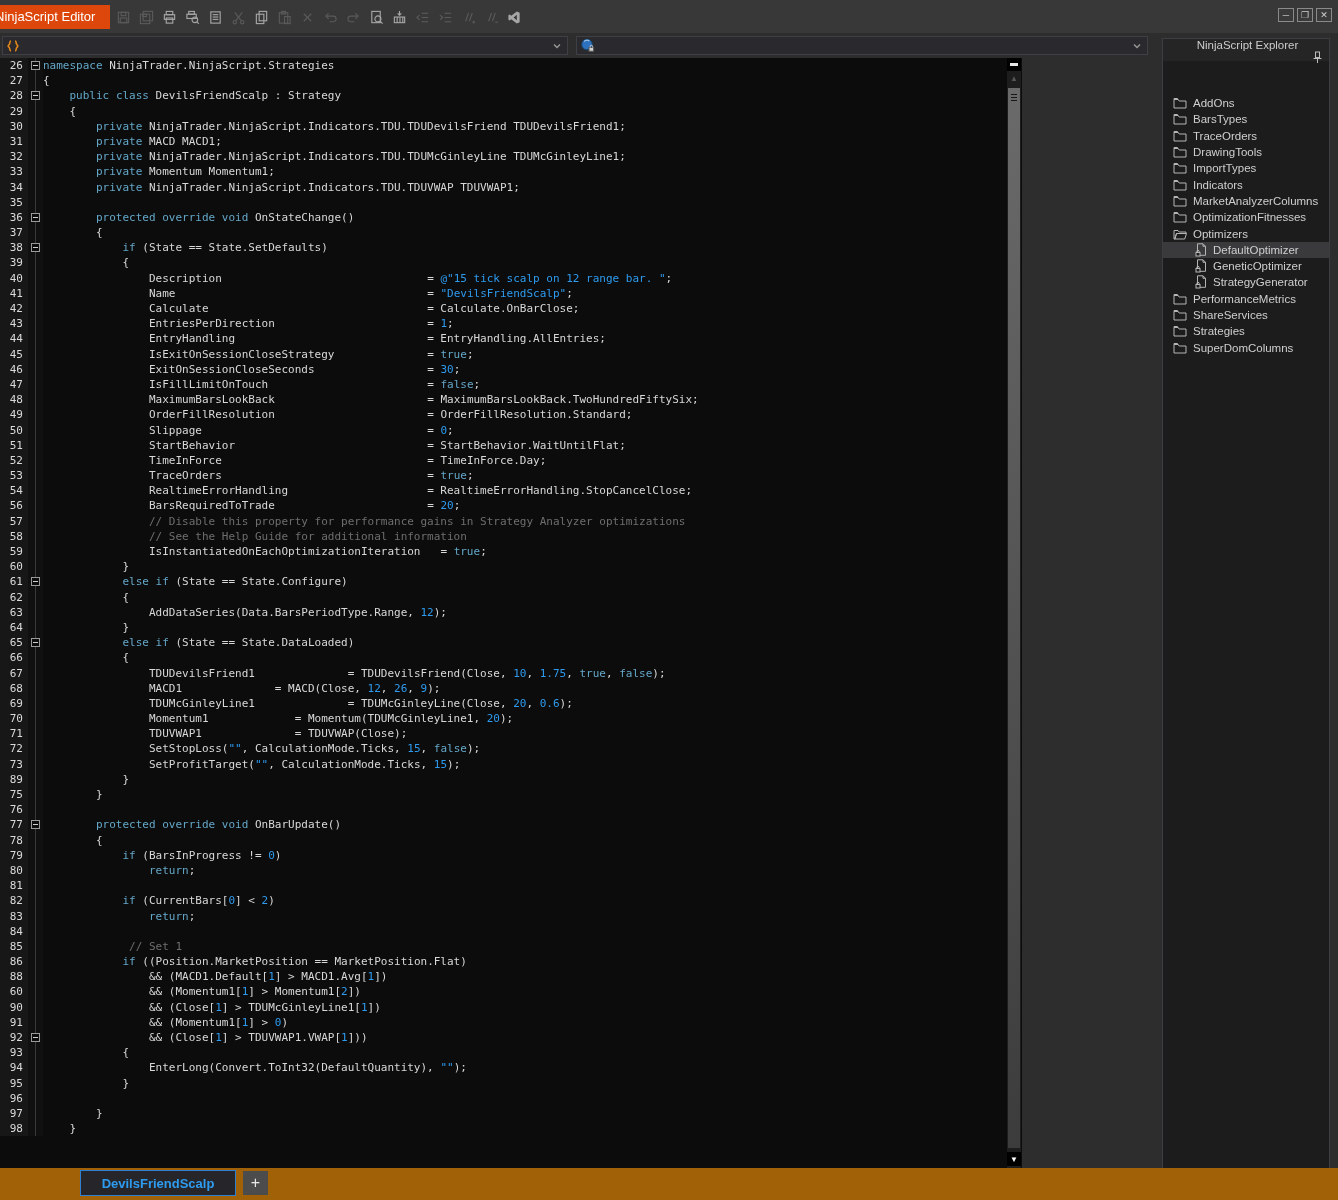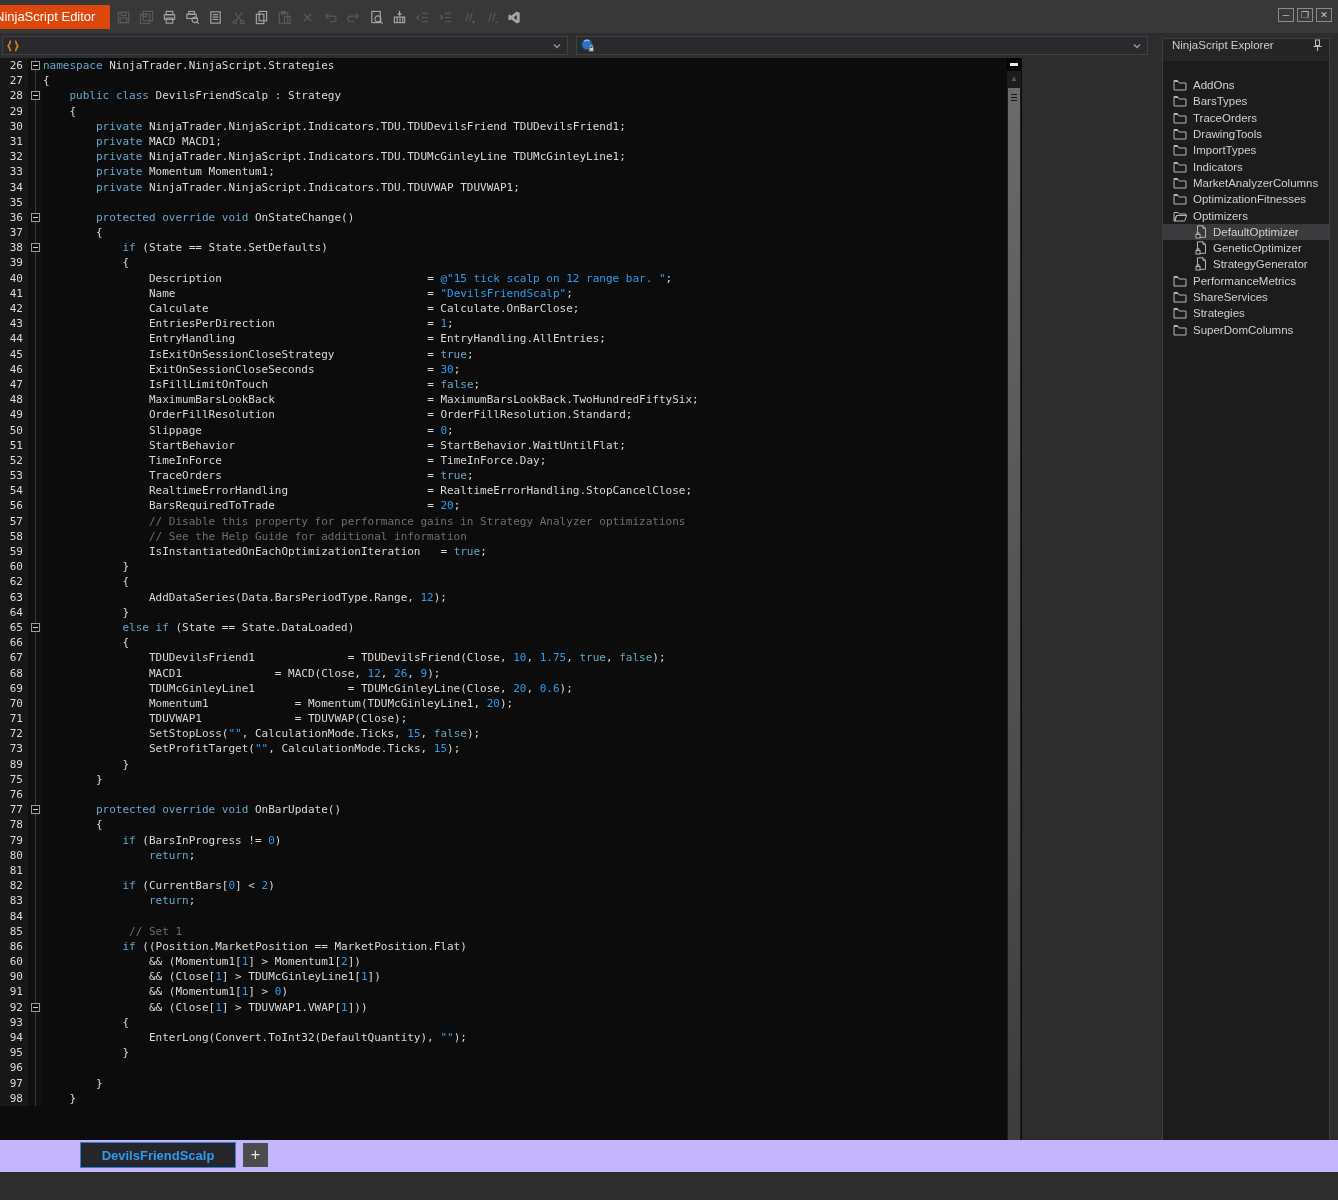--- a/index.html
+++ b/index.html
@@ -57,32 +57,32 @@
   .vs-thumb { position:absolute; left:1px; top:30px; width:12px; height:1060px;
               background:linear-gradient(#6a6a6a,#3c3c3c); }
   .vs-grip { position:absolute; left:3px; top:6px; width:6px; }
   .vs-grip i { display:block; height:1px; background:#161616; margin-bottom:2px; }
   .vs-down { position:absolute; left:0; bottom:2px; width:14px; height:14px; background:#000; color:#fff;
              font-size:8px; display:flex; align-items:center; justify-content:center; }
 
   
   .sidebar { position:absolute; left:1162px; top:38px; width:168px; height:1134px; background:#1c1c1c;
              border:1px solid #3e3e42; }
-  .sb-head { height:22px; display:flex; padding:0 6px 0 9px; color:#cccccc;
-             font-size:11.5px; background:#252526; }
+  .sb-head { height:22px; display:flex; align-items:center; padding:0 6px 0 9px; color:#cccccc;
+             font-size:11.5px; background:#252526;flex-direction:column; }
   .sb-pin { margin-left:auto; color:#bdbdbd; display:flex; }
-  .tree { margin-top:16px; }
+  .tree { margin-top:34px; }
   .titem { height:16.3px; display:flex; align-items:center; color:#cfcfcf; font-size:11.5px;
            padding-left:10px; }
   .titem .ticon { margin-right:6px; display:flex; flex:0 0 auto; }
   .titem.file { padding-left:32px; }
   .titem.selected { background:#3a3a3d; }
 
   
-  .tabbar { position:absolute; left:0; top:1140px; width:1338px; height:32px; background:#c4b5fd; }
+  .tabbar { position:absolute; left:0; top:1168px; width:1338px; height:32px; background:#a16207; }
   .doc-tab { position:absolute; left:80px; top:2px; width:156px; height:26px; background:#26262a;
              border:1px solid #2f80d0; color:#2e9bef; font-size:13px; font-weight:bold;
              display:flex; align-items:center; justify-content:center; }
   .new-tab { position:absolute; left:243px; top:3px; width:25px; height:24px; background:#4c4c4c;
              color:#e8e8e8; font-size:16px; display:flex; align-items:center; justify-content:center; }
 </style>
 </head>
 <body>
 
 <div class="window">
@@ -498,20 +498,28 @@
           <span class="code"><span class="seg-p">                </span><span class="seg-p">IsInstantiatedOnEachOptimizationIteration</span><span class="seg-p">   </span><span class="seg-p">= </span><span class="seg-k">true</span><span class="seg-p">;</span></span>
         </div>
         <div class="cl">
           <span class="ln">60</span>
           <span class="fold">
             <span class="guide"></span>
           </span>
           <span class="code"><span class="seg-p">            </span><span class="seg-p">}</span></span>
         </div>
         <div class="cl">
+          <span class="ln">61</span>
+          <span class="fold">
+            <span class="guide"></span>
+            <span class="fbox"></span>
+          </span>
+          <span class="code"><span class="seg-p">            </span><span class="seg-k">else</span><span class="seg-p"> </span><span class="seg-k">if</span><span class="seg-p"> (State == State.Configure)</span></span>
+        </div>
+        <div class="cl">
           <span class="ln">62</span>
           <span class="fold">
             <span class="guide"></span>
           </span>
           <span class="code"><span class="seg-p">            </span><span class="seg-p">{</span></span>
         </div>
         <div class="cl">
           <span class="ln">63</span>
           <span class="fold">
             <span class="guide"></span>
@@ -673,20 +681,27 @@
             <span class="guide"></span>
           </span>
           <span class="code"><span class="seg-p">             </span><span class="seg-c">// Set 1</span></span>
         </div>
         <div class="cl">
           <span class="ln">86</span>
           <span class="fold">
             <span class="guide"></span>
           </span>
           <span class="code"><span class="seg-p">            </span><span class="seg-k">if</span><span class="seg-p"> ((Position.MarketPosition == MarketPosition.Flat)</span></span>
+        </div>
+        <div class="cl">
+          <span class="ln">88</span>
+          <span class="fold">
+            <span class="guide"></span>
+          </span>
+          <span class="code"><span class="seg-p">                </span><span class="seg-p">&amp;&amp; (MACD1.Default[</span><span class="seg-n">1</span><span class="seg-p">] &gt; MACD1.Avg[</span><span class="seg-n">1</span><span class="seg-p">])</span></span>
         </div>
         <div class="cl">
           <span class="ln">60</span>
           <span class="fold">
             <span class="guide"></span>
           </span>
           <span class="code"><span class="seg-p">                </span><span class="seg-p">&amp;&amp; (Momentum1[</span><span class="seg-n">1</span><span class="seg-p">] &gt; Momentum1[</span><span class="seg-n">2</span><span class="seg-p">])</span></span>
         </div>
         <div class="cl">
           <span class="ln">90</span>

